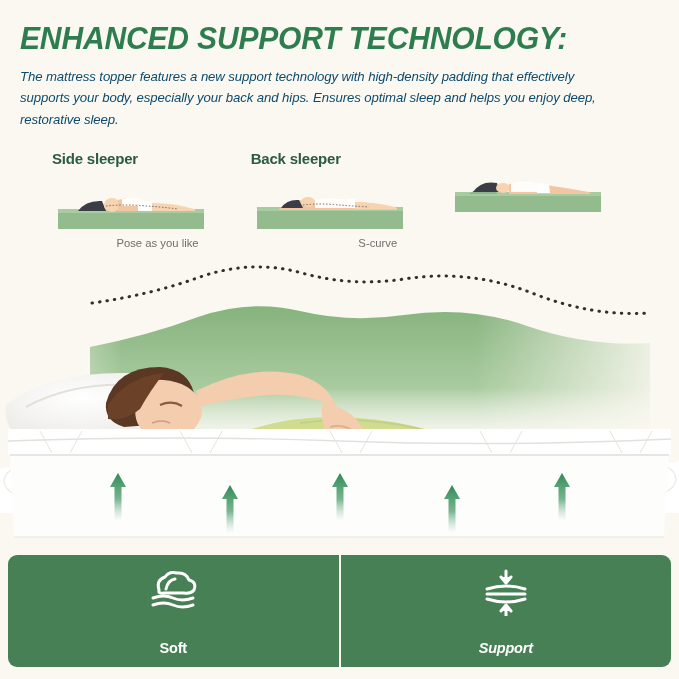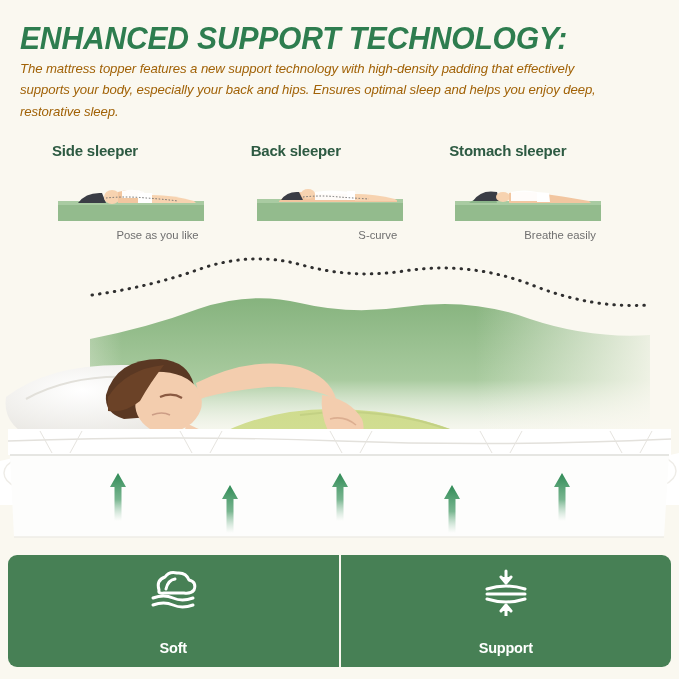--- a/index.html
+++ b/index.html
@@ -25,24 +25,24 @@
     font-style: italic;
     color: #2e7d4f;
     letter-spacing: -0.2px;
     line-height: 1.1;
     transform: scaleX(0.97);
     transform-origin: left center;
     white-space: nowrap;
   }
 
   .subtitle {
-    margin-top: 2px;
+    margin-top: 10px;
     font-size: 13.2px;
     font-style: italic;
-    color: #a16207;
+    color: #0c4a6e;
     line-height: 1.62;
     max-width: 625px;
     letter-spacing: -0.1px;
   }
 
   
   .sleepers {
     display: flex;
     margin-top: 20px;
     padding: 0 12px;
@@ -102,21 +102,21 @@
   .feature {
     flex: 1;
     background: #478055;
     display: flex;
     flex-direction: column;
     align-items: center;
     justify-content: center;
     position: relative;
     border-right: 2.5px solid #faf8f0;
   }
-  .feature:last-child { border-right: none; }
+  .feature:last-child { border-right: none; font-style: italic; }
   .feature-icon { height: 50px; display: flex; align-items: center; justify-content: center; }
   .feature-label {
     margin-top: 23px;
     color: #ffffff;
     font-size: 14.5px;
     font-weight: bold;
     letter-spacing: -0.2px;
   }
 </style>
 </head>
@@ -165,34 +165,32 @@
           <path d="M104 23 Q124 23 144 28 L146 30 L104 30 Z" fill="#f7d3b0"></path>
           <g stroke="#6d6d6d" stroke-width="1" stroke-dasharray="1.5 1.8" fill="none">
             <path d="M52 26 Q70 24 88 26 Q102 27 118 28"></path>
           </g>
         </svg>
       </div>
       <div class="sleeper-caption">S-curve</div>
     </div>
 
     <div class="sleeper-col">
-      <div class="sleeper-title">Stomach sleeper</div>
       <div class="sleeper-art">
         <svg width="158" height="52" viewBox="0 0 158 52">
           <rect x="6" y="30" width="146" height="20" fill="#93bb8d"></rect>
           <rect x="6" y="30" width="146" height="4" fill="#a9cba2"></rect>
           <path d="M20 32 Q30 24 46 26 L48 32 Z" fill="#8bb58a"></path>
           <path d="M24 30 Q32 18 48 21 L50 30 Z" fill="#3a3d45"></path>
           <ellipse cx="54" cy="26" rx="7" ry="5" fill="#f7d3b0"></ellipse>
           <path d="M60 22 Q78 19 96 23 Q112 25 140 30 L142 32 L60 32 Z" fill="#f2c6a0"></path>
           <path d="M62 21 Q76 18 88 21 L90 30 L62 30 Z" fill="#ffffff" opacity="0.95"></path>
           <path d="M88 21 L100 22 L101 31 L88 31 Z" fill="#ffffff"></path>
         </svg>
       </div>
-      <div class="sleeper-caption">Breathe easily</div>
     </div>
   </div>
 
   <div class="hero">
     <div class="hero-inner">
       <svg width="679" height="258" viewBox="0 0 679 258">
         <defs>
           <linearGradient id="waveGrad" x1="0" y1="0" x2="0" y2="1">
             <stop offset="0%" stop-color="#86b37e"></stop>
             <stop offset="55%" stop-color="#a9cb9f"></stop>

